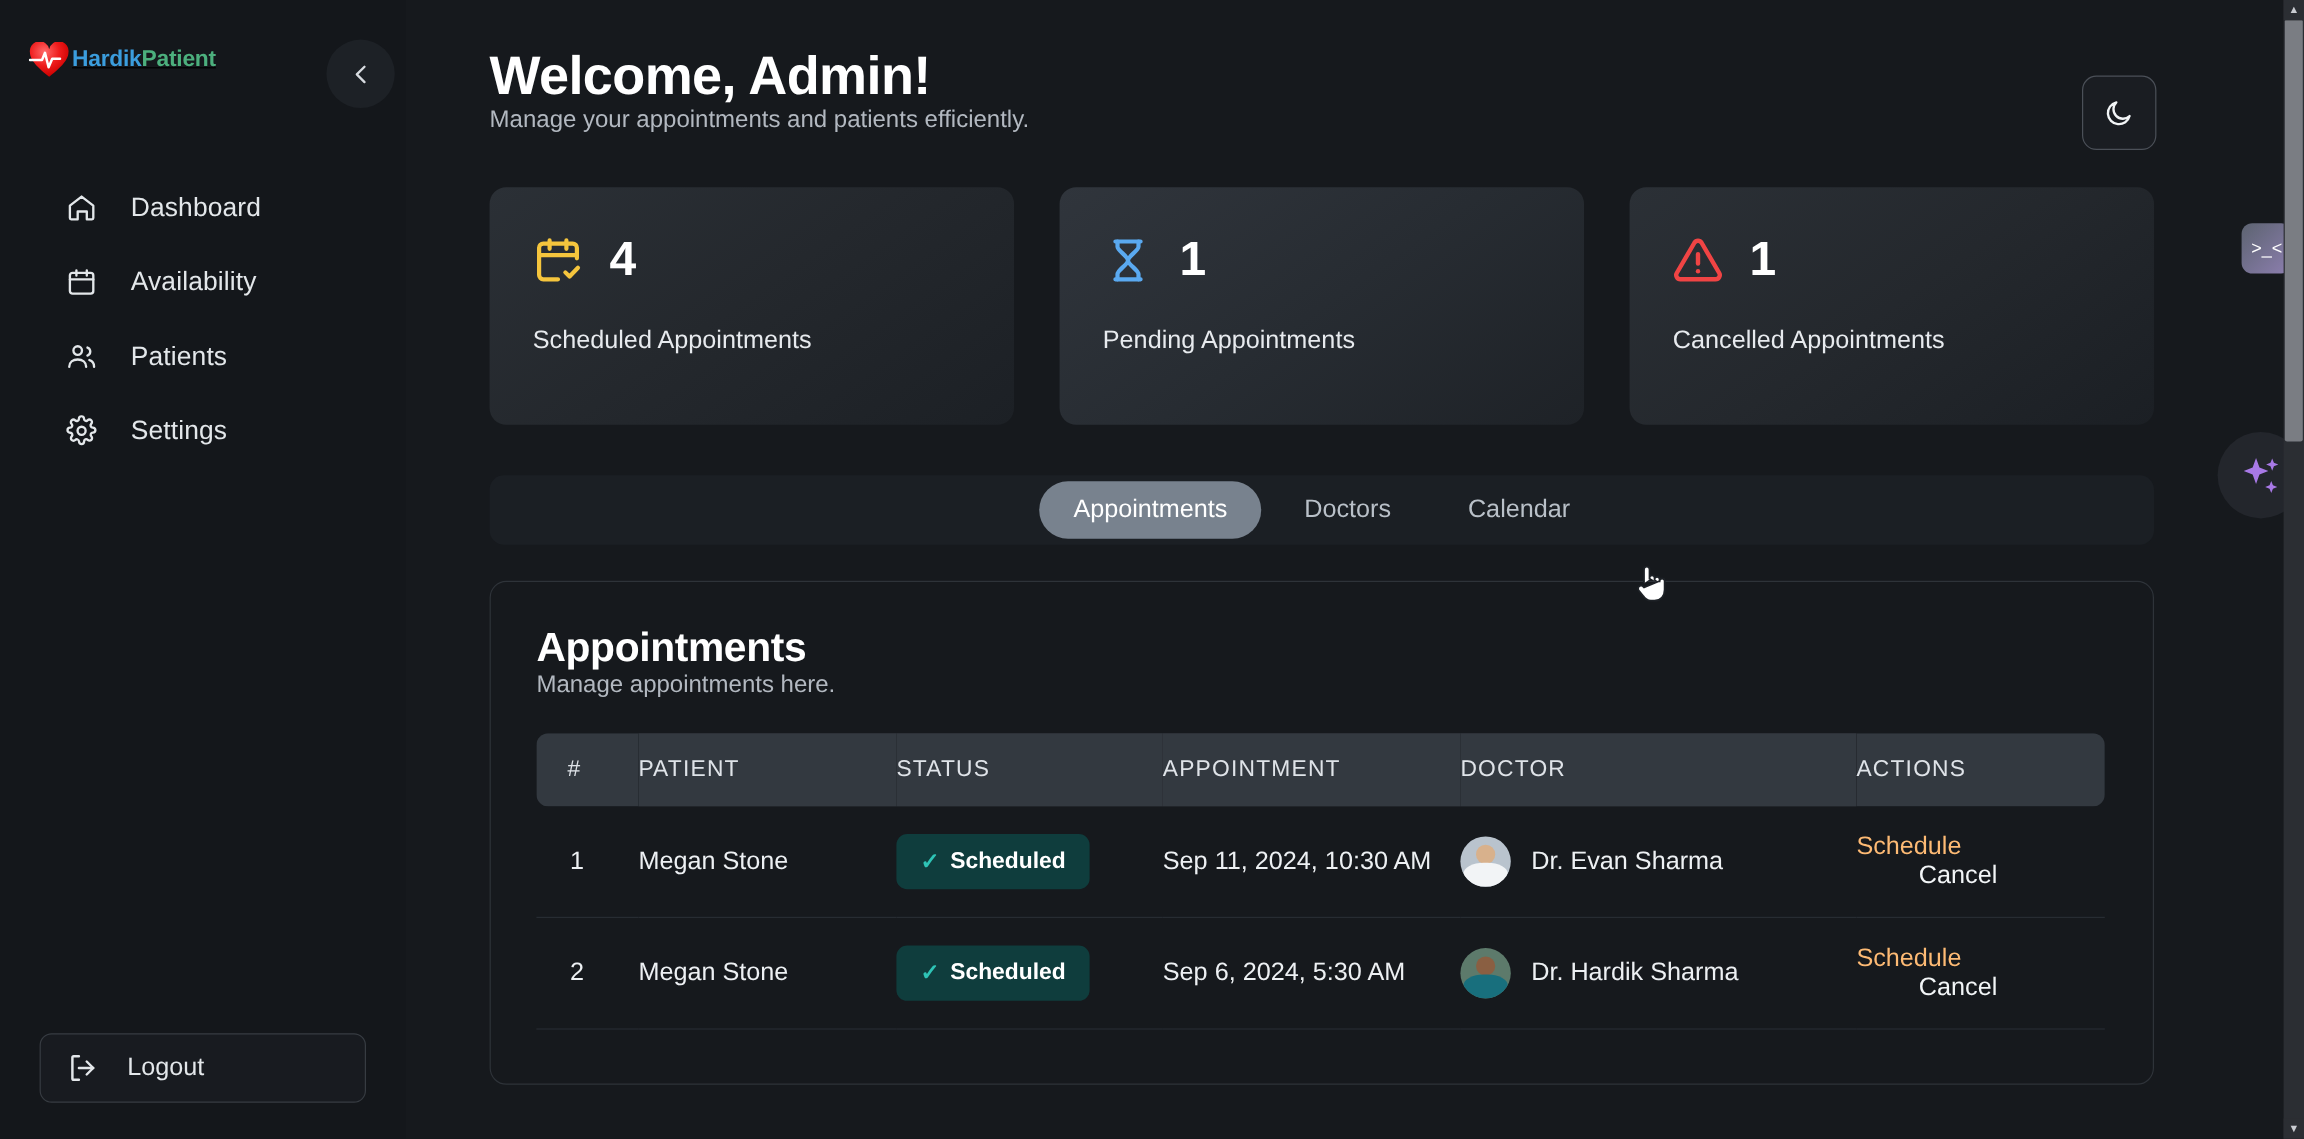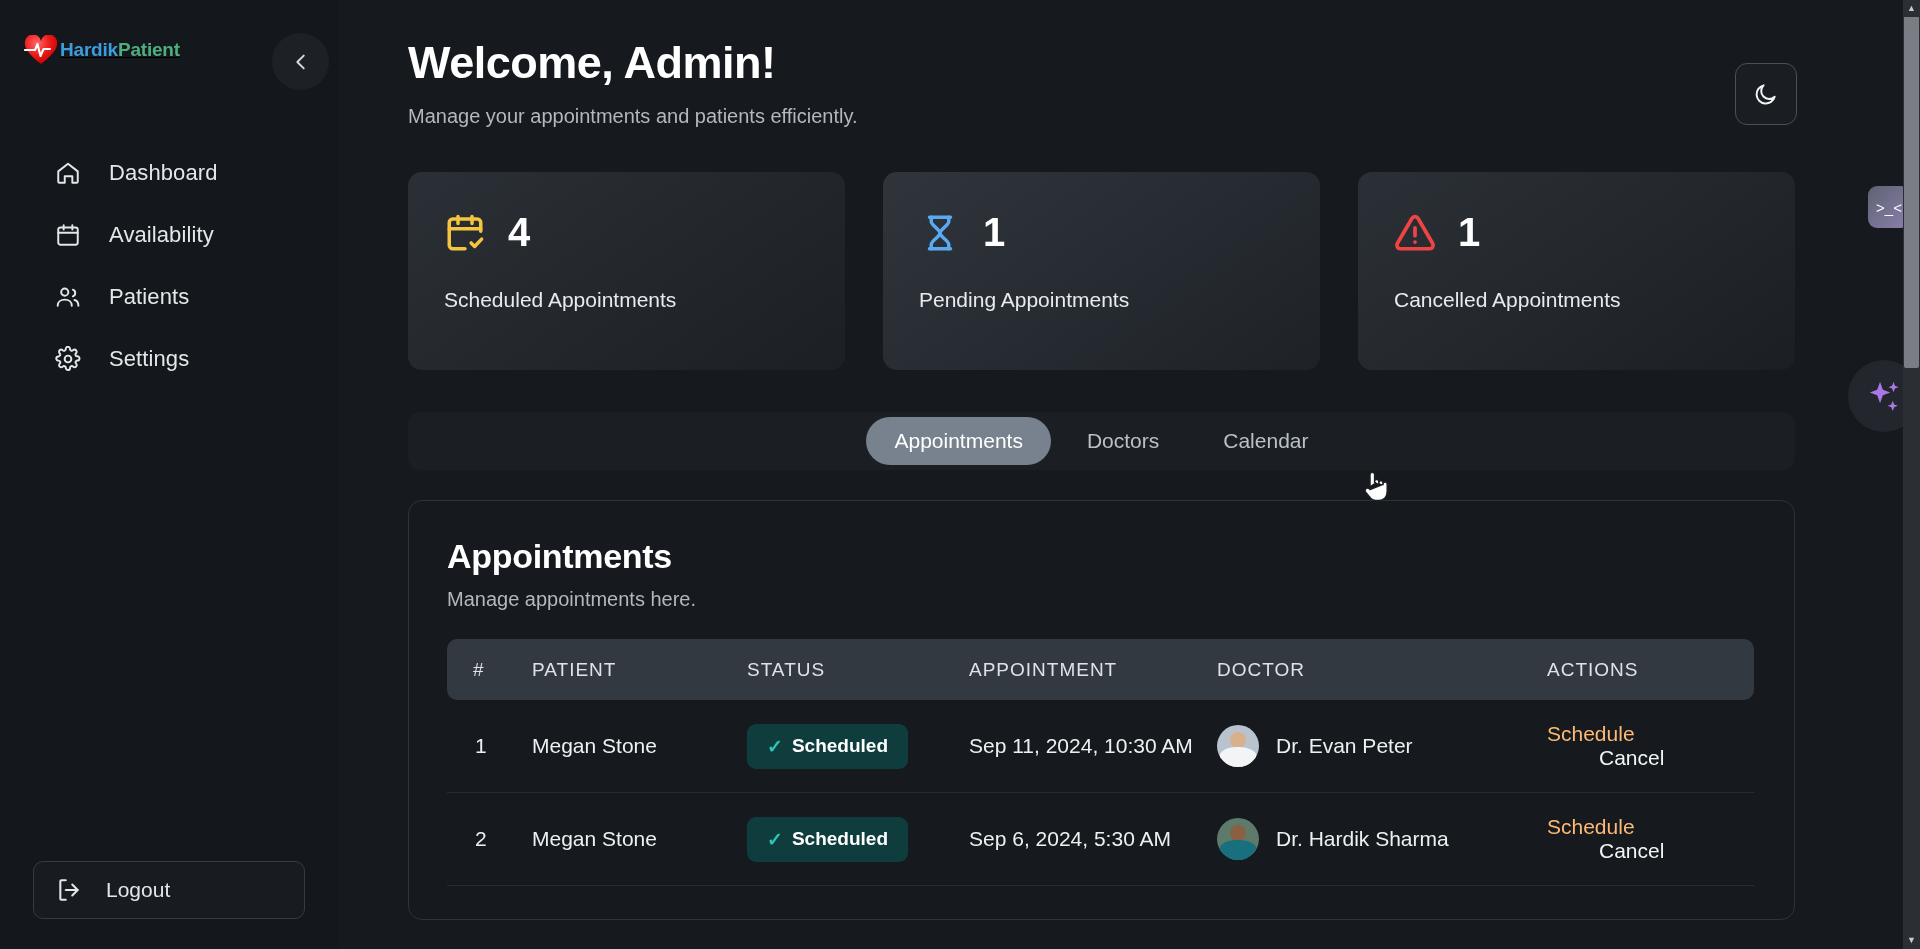--- a/index.html
+++ b/index.html
@@ -71,21 +71,21 @@
     flex: 1 1 auto; height: 949px; position: relative;
     background: #16191d; overflow: hidden;
     padding-left: 70px;
   }
   #page-title {
     margin-top: 37px;
     font-size: 45px; font-weight: bold; color: #ffffff;
     letter-spacing: -0.5px;
   }
   #page-sub {
-    margin-top: 16px; font-size: 20px; color: #b2b8c0;
+    margin-top: 0; font-size: 20px; color: #b2b8c0;
   }
 
   #theme-toggle {
     position: absolute; right: 123px; top: 63px;
     width: 62px; height: 62px; border-radius: 12px;
     border: 1px solid #4b5058; background: #1a1d22;
     display: flex; align-items: center; justify-content: center;
     cursor: pointer;
   }
   #theme-toggle svg { width: 26px; height: 26px; }
@@ -122,21 +122,21 @@
   .tab.active { background: #78828e; color: #ffffff; font-weight: 500; }
 
   
   #panel {
     margin-top: 30px; margin-right: 125px;
     background: #16191d; border: 1px solid #2e3339;
     border-radius: 14px; padding: 36px 40px 0 38px;
     height: 420px; overflow: hidden;
   }
   #panel-title { font-size: 34px; font-weight: bold; color: #fff; letter-spacing: -0.3px; }
-  #panel-sub { margin-top: 12px; font-size: 20px; color: #b2b8c0; }
+  #panel-sub { font-size: 20px; color: #b2b8c0; }
 
   table { width: 100%; border-collapse: collapse; margin-top: 28px; table-layout: fixed; }
   thead tr { background: #333940; }
   th {
     text-align: left; font-size: 19px; color: #dfe3e8;
     font-weight: normal; letter-spacing: 1px;
     padding: 20px 0 19px 0; text-transform: uppercase;
     font-family: "Liberation Sans Narrow","Liberation Sans", sans-serif;
   }
   thead th:first-child { border-top-left-radius: 10px; border-bottom-left-radius: 10px; padding-left: 26px; }
@@ -373,21 +373,21 @@
               <span>Scheduled</span>
             </span>
           </td>
           <td>Sep 11, 2024, 10:30 AM</td>
           <td>
             <div class="doc-cell">
               <span class="avatar">
                   <span class="head"></span>
                   <span class="body"></span>
                 </span>
-              <span>Dr. Evan Peter</span>
+              <span>Dr. Evan Sharma</span>
             </div>
           </td>
           <td>
             <span class="act-link">Schedule</span>
             <span class="act-cancel">Cancel</span>
           </td>
         </tr>
 
         <tr>
           <td class="col-idx">2</td>

